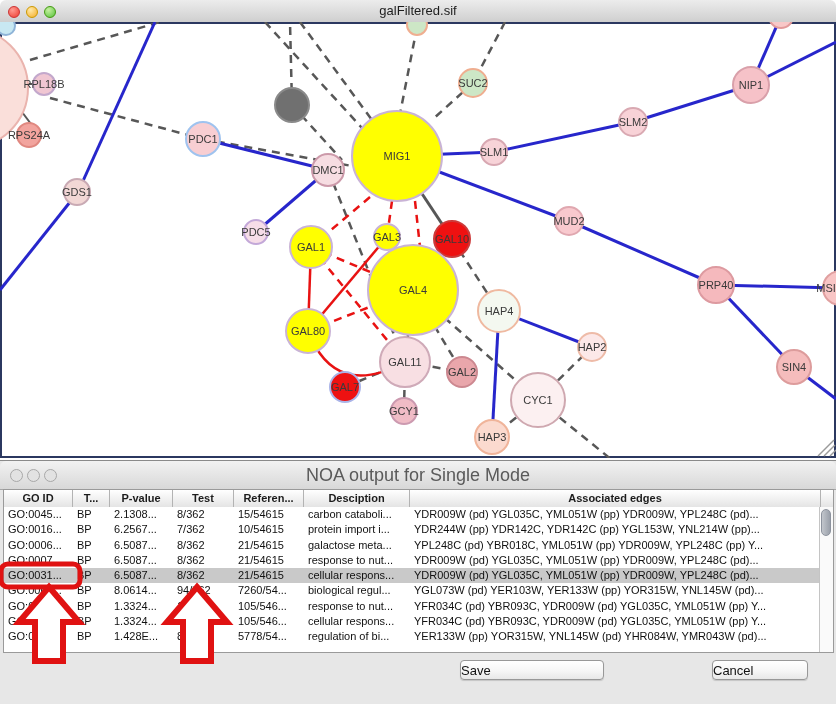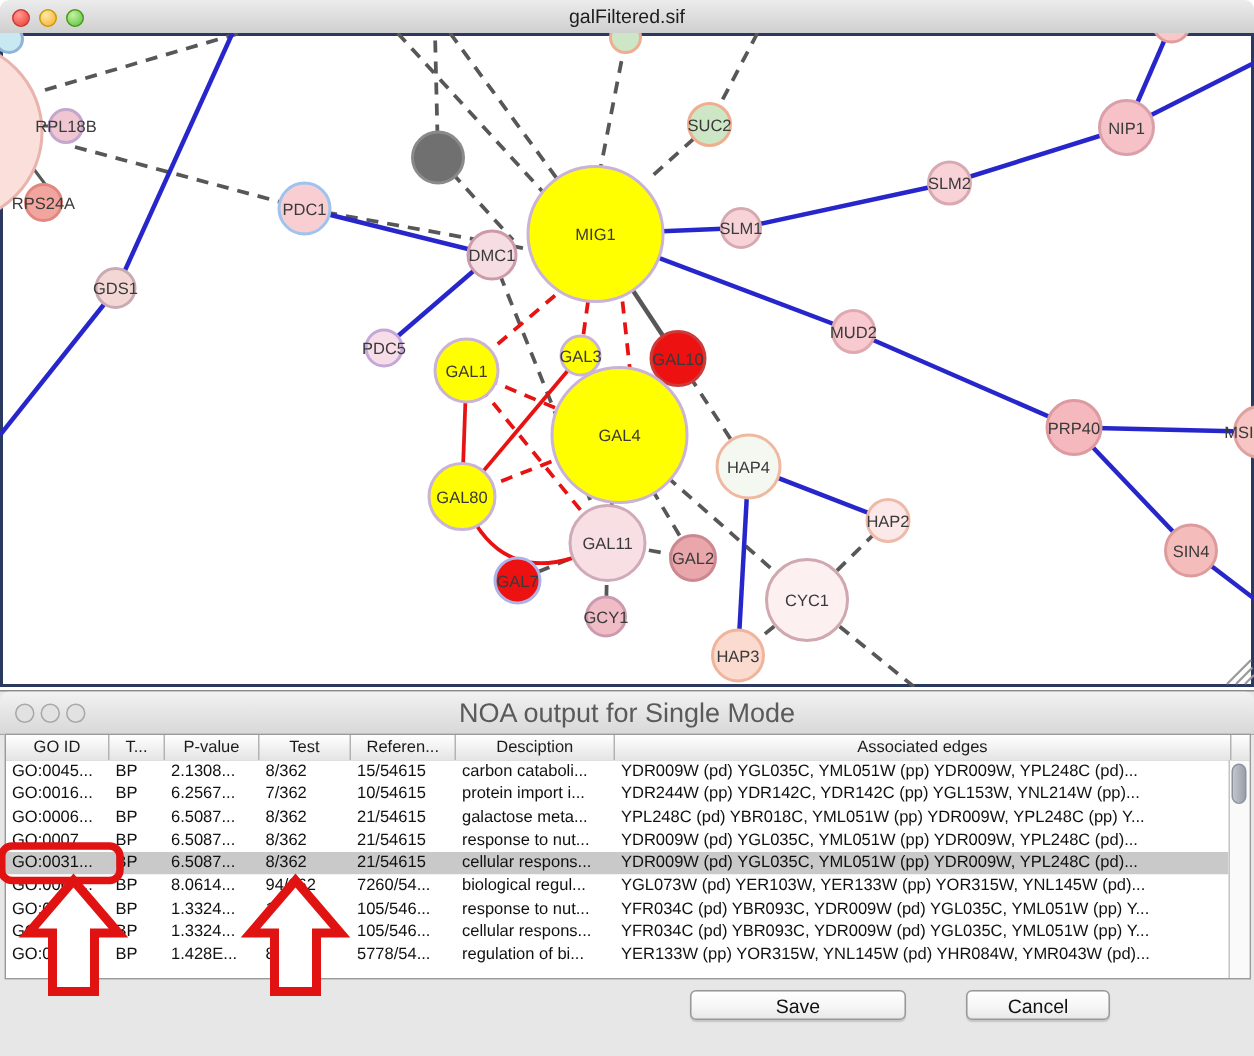--- a/index.html
+++ b/index.html
@@ -28,39 +28,39 @@
     border-radius:6px 6px 0 0;}
   .noa-title{position:absolute;width:100%;top:0;height:28px;line-height:28px;text-align:center;
     font-size:18px;color:#5a5a5a;}
   .dot{position:absolute;top:8px;width:11px;height:11px;border-radius:50%;
     background:#e2e2e2;border:1px solid #a8a8a8;}
   .dot.d1{left:10px}.dot.d2{left:27px}.dot.d3{left:44px}
 
   .noa-table{position:absolute;left:3px;top:28px;width:831px;height:164px;background:#fff;
     border:1px solid #9a9a9a;box-sizing:border-box;overflow:hidden;}
   .noa-header{position:absolute;left:0;top:0;height:17px;width:100%;
-    background:linear-gradient(#ffffff,#e4e4e4);border-bottom:1px solid #8e8e8e;white-space:nowrap;}
+    background:linear-gradient(#ffffff,#e4e4e4);border-bottom:1px solid #8e8e8e;white-space:nowrap;font-weight:bold;}
   .hcell{display:inline-block;height:17px;line-height:16px;font-size:11px;color:#1c1c1c;
     text-align:center;border-right:1px solid #b3b3b3;box-sizing:border-box;overflow:hidden;vertical-align:top;}
   .noa-rows{position:absolute;left:0;top:17px;width:815px;}
   .noa-row{height:15.3px;line-height:15.4px;white-space:nowrap;overflow:hidden;background:#fff;}
   .noa-row.sel{background:#c9c9c9;}
   .bcell{display:inline-block;height:15.3px;font-size:11px;color:#111;box-sizing:border-box;
     padding-left:4px;overflow:hidden;vertical-align:top;}
 
   .scrollbar{position:absolute;right:0;top:17px;width:14px;height:146px;background:#fafafa;
     border-left:1px solid #c4c4c4;box-sizing:border-box;}
   .thumb{position:absolute;left:1px;top:2px;width:10px;height:27px;border-radius:5px;
     background:linear-gradient(90deg,#c2c6cc,#9aa0aa);border:1px solid #8d939e;box-sizing:border-box;}
 
   .btn{position:absolute;height:20px;border:1px solid #989898;border-radius:4px;
     background:linear-gradient(#ffffff,#f6f6f6 55%,#e8e8e8);font-size:13px;color:#111;
-    text-align:center;line-height:19px;box-shadow:0 1px 1px rgba(0,0,0,0.15);box-sizing:border-box;}
+    line-height:19px;box-shadow:0 1px 1px rgba(0,0,0,0.15);box-sizing:border-box;}
   #btn-save{left:460px;top:199px;width:144px;}
-  #btn-cancel{left:644px;top:199px;width:96px;}
+  #btn-cancel{left:712px;top:199px;width:96px;}
 
   #anno-svg{position:absolute;left:0;top:0;z-index:60;pointer-events:none;}
 </style>
 </head>
 <body>
 
 <div id="page">
 
   <div class="main-titlebar">
     <span class="tl red"></span>

